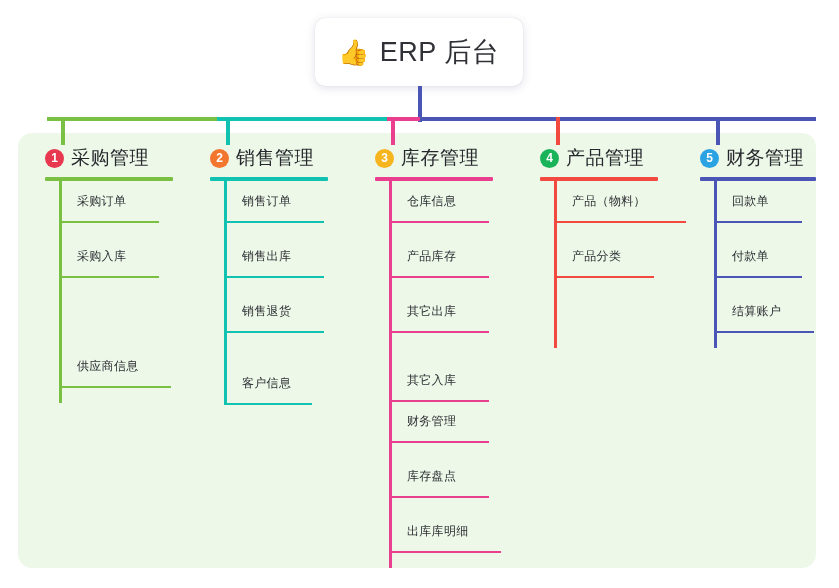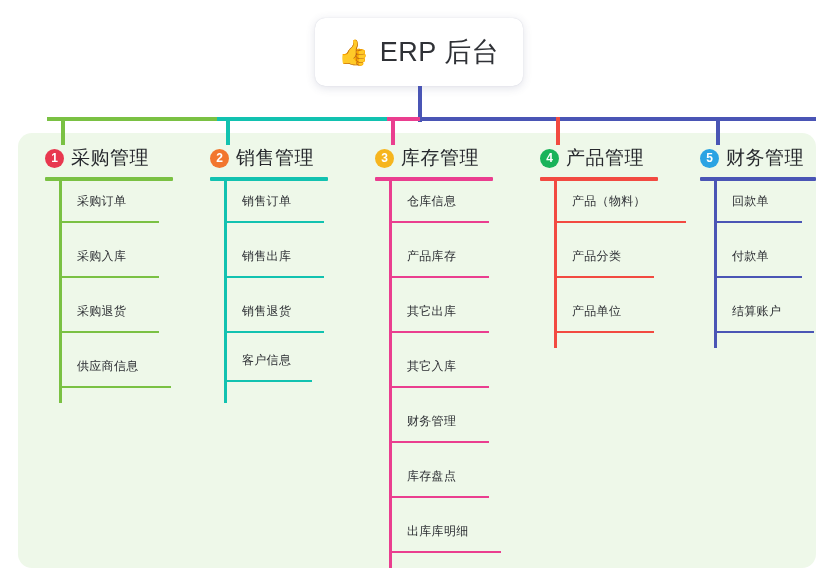--- a/index.html
+++ b/index.html
@@ -186,24 +186,20 @@
       <div class="spine" style="background: rgb(122, 193, 67); height: 222px;"></div>
       <div class="leaves" style="height: 220px;">
         <div class="leaf" style="top: 0px; width: 104px;">
           <span class="leaf-text">采购订单</span>
           <div class="leaf-rule" style="width: 100px; background: rgb(122, 193, 67);"></div>
         </div>
         <div class="leaf" style="top: 55px; width: 104px;">
           <span class="leaf-text">采购入库</span>
           <div class="leaf-rule" style="width: 100px; background: rgb(122, 193, 67);"></div>
         </div>
-        <div class="leaf" style="top: 110px; width: 104px;">
-          <span class="leaf-text">采购退货</span>
-          <div class="leaf-rule" style="width: 100px; background: rgb(122, 193, 67);"></div>
-        </div>
         <div class="leaf" style="top: 165px; width: 116px;">
           <span class="leaf-text">供应商信息</span>
           <div class="leaf-rule" style="width: 112px; background: rgb(122, 193, 67);"></div>
         </div>
       </div>
     </div>
     <div class="branch" style="left: 210px; width: 148px;">
       <div class="branch-header">
         <span class="badge" style="background: rgb(242, 118, 46);">2</span>
         <span class="branch-title">销售管理</span>
@@ -216,21 +212,21 @@
           <div class="leaf-rule" style="width: 100px; background: rgb(18, 194, 176);"></div>
         </div>
         <div class="leaf" style="top: 55px; width: 104px;">
           <span class="leaf-text">销售出库</span>
           <div class="leaf-rule" style="width: 100px; background: rgb(18, 194, 176);"></div>
         </div>
         <div class="leaf" style="top: 110px; width: 104px;">
           <span class="leaf-text">销售退货</span>
           <div class="leaf-rule" style="width: 100px; background: rgb(18, 194, 176);"></div>
         </div>
-        <div class="leaf" style="top: 159px; width: 92px;">
+        <div class="leaf" style="top: 182px; width: 92px;">
           <span class="leaf-text">客户信息</span>
           <div class="leaf-rule" style="width: 88px; background: rgb(18, 194, 176);"></div>
         </div>
       </div>
     </div>
     <div class="branch" style="left: 375px; width: 148px;">
       <div class="branch-header">
         <span class="badge" style="background: rgb(246, 181, 30);">3</span>
         <span class="branch-title">库存管理</span>
       </div>
@@ -242,21 +238,21 @@
           <div class="leaf-rule" style="width: 100px; background: rgb(234, 62, 143);"></div>
         </div>
         <div class="leaf" style="top: 55px; width: 104px;">
           <span class="leaf-text">产品库存</span>
           <div class="leaf-rule" style="width: 100px; background: rgb(234, 62, 143);"></div>
         </div>
         <div class="leaf" style="top: 110px; width: 104px;">
           <span class="leaf-text">其它出库</span>
           <div class="leaf-rule" style="width: 100px; background: rgb(234, 62, 143);"></div>
         </div>
-        <div class="leaf" style="top: 165px; width: 104px;">
+        <div class="leaf" style="top: 179px; width: 104px;">
           <span class="leaf-text">其它入库</span>
           <div class="leaf-rule" style="width: 100px; background: rgb(234, 62, 143);"></div>
         </div>
         <div class="leaf" style="top: 220px; width: 104px;">
           <span class="leaf-text">财务管理</span>
           <div class="leaf-rule" style="width: 100px; background: rgb(234, 62, 143);"></div>
         </div>
         <div class="leaf" style="top: 275px; width: 104px;">
           <span class="leaf-text">库存盘点</span>
           <div class="leaf-rule" style="width: 100px; background: rgb(234, 62, 143);"></div>
@@ -276,24 +272,20 @@
       <div class="spine" style="background: rgb(242, 74, 65); height: 167px;"></div>
       <div class="leaves" style="height: 165px;">
         <div class="leaf" style="top: 0px; width: 136px;">
           <span class="leaf-text">产品（物料）</span>
           <div class="leaf-rule" style="width: 132px; background: rgb(242, 74, 65);"></div>
         </div>
         <div class="leaf" style="top: 55px; width: 104px;">
           <span class="leaf-text">产品分类</span>
           <div class="leaf-rule" style="width: 100px; background: rgb(242, 74, 65);"></div>
         </div>
-        <div class="leaf" style="top: 110px; width: 104px;">
-          <span class="leaf-text">产品单位</span>
-          <div class="leaf-rule" style="width: 100px; background: rgb(242, 74, 65);"></div>
-        </div>
       </div>
     </div>
     <div class="branch" style="left: 700px; width: 146px;">
       <div class="branch-header">
         <span class="badge" style="background: rgb(43, 163, 227);">5</span>
         <span class="branch-title">财务管理</span>
       </div>
       <div class="branch-rule" style="width: 116px; background: rgb(74, 85, 181);"></div>
       <div class="spine" style="background: rgb(74, 85, 181); height: 167px;"></div>
       <div class="leaves" style="height: 165px;">

